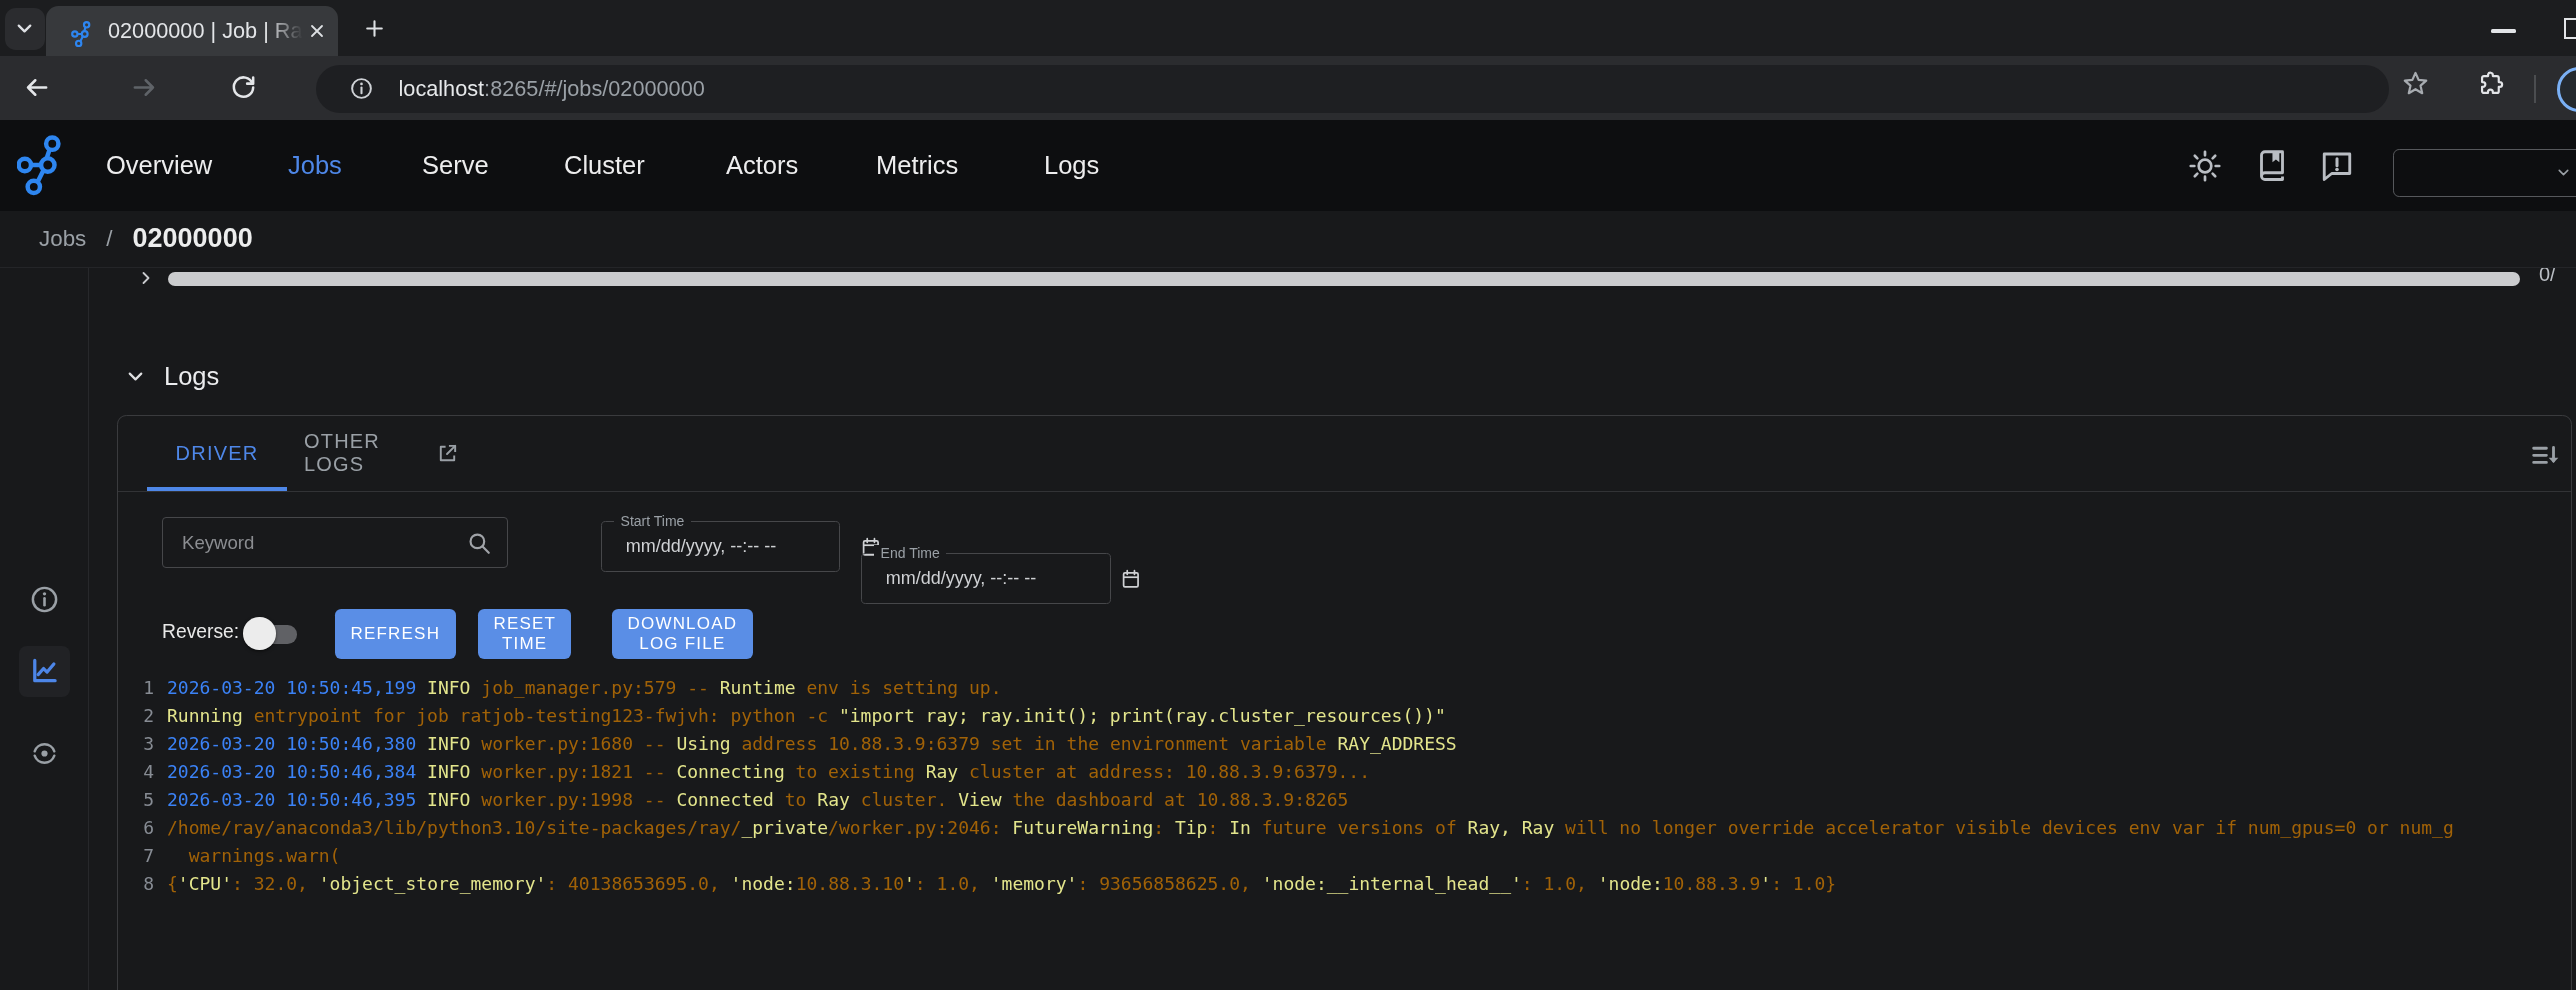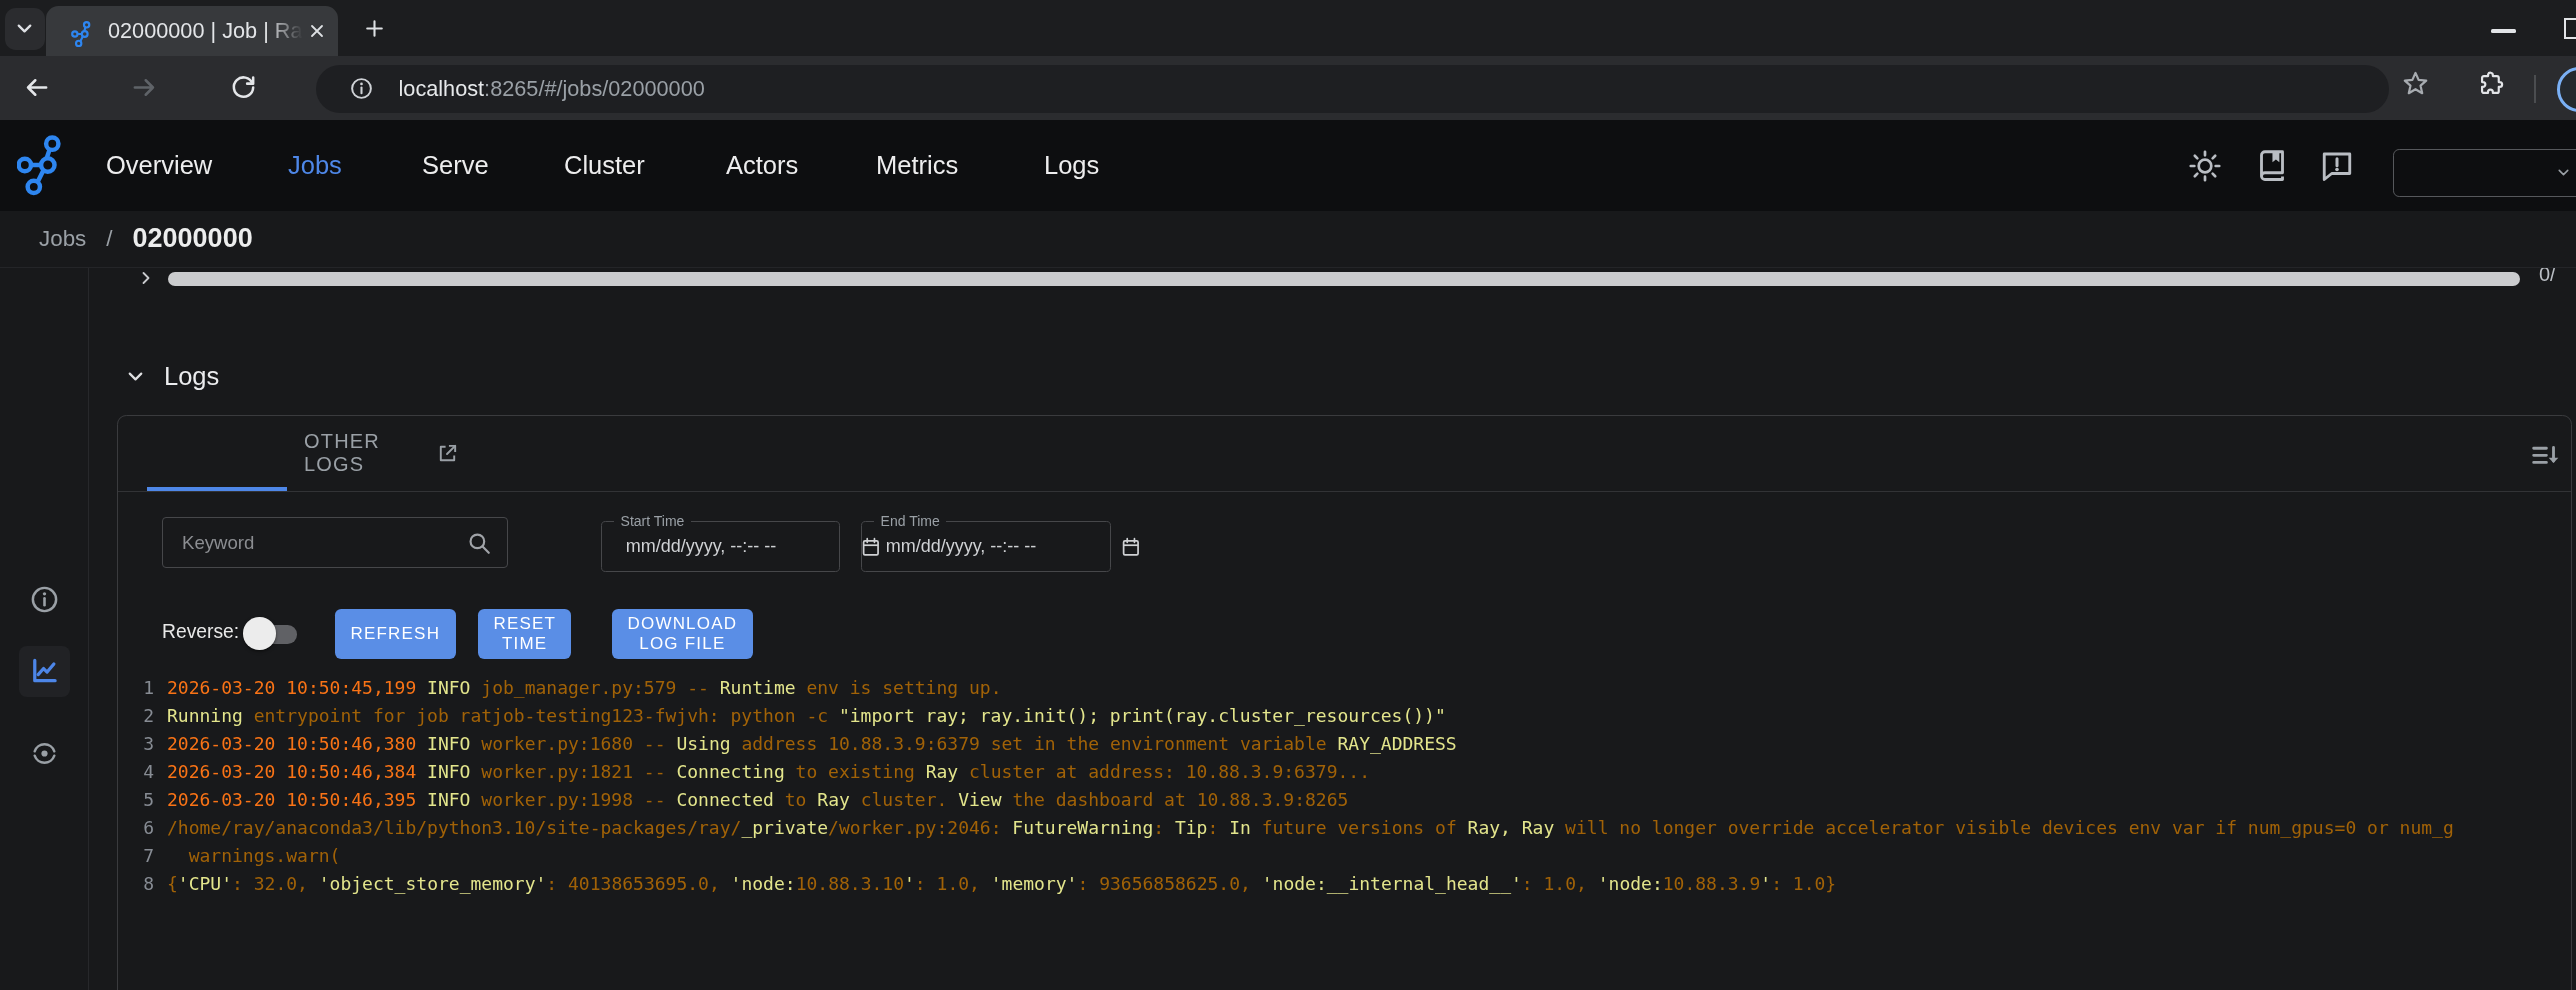--- a/index.html
+++ b/index.html
@@ -79,21 +79,21 @@
   .sort-btn{position:absolute;right:9.3px;top:23px;width:34px;height:34px;color:#9aa0a6;}
   .filter-row{position:absolute;left:0;top:101px;}
   .kw-box{position:absolute;left:44px;top:0;width:344px;height:49px;border:1.5px solid #46474a;border-radius:4px;
     display:flex;align-items:center;}
   .kw-input{flex:1;margin-left:17px;background:transparent;border:none;outline:none;font-size:18.6px;
     color:#d6d8da;font-family:"Liberation Sans",sans-serif;}
   .kw-input::placeholder{color:#8b8d91;opacity:1;}
   .kw-search{width:26px;height:26px;color:#a0a3a8;margin-right:15.5px;}
   .time-box{position:absolute;top:4px;height:49px;border:1.5px solid #46474a;border-radius:4.6px;}
   .time-box.start{left:483px;width:237px;}
-  .time-box.end{left:743px;width:248px;}
+  .time-box.end{left:743px;width:248px;margin-top:32px;}
   .time-label{position:absolute;left:12.4px;top:-9.3px;padding:0 6.2px;background:#18191b;font-size:14px;color:#9aa0a6;}
   .time-inner{display:flex;align-items:center;height:100%;}
   .time-value{flex:1;margin-left:21.7px;background:transparent;border:none;outline:none;font-size:18px;
     color:#cfd1d4;font-family:"Liberation Sans",sans-serif;}
   .time-cal{width:21.7px;height:21.7px;color:#cfd1d4;margin-right:15.5px;}
   .ctrl-row{position:absolute;left:0;top:193px;height:51px;}
   .reverse-label{position:absolute;left:44px;top:12.4px;font-size:19.3px;color:#e8e8e8;}
   .switch{position:absolute;left:125px;top:4.6px;width:59px;height:40px;cursor:pointer;}
   .switch-track{position:absolute;left:9.3px;top:11.6px;width:45px;height:18.6px;border-radius:9.3px;background:#606165;}
   .switch-knob{position:absolute;left:0;top:3.9px;width:32.5px;height:32.5px;border-radius:50%;background:#ececec;
@@ -102,21 +102,21 @@
     font-size:17px;font-weight:500;letter-spacing:1.2px;padding:0 15.5px;
     font-family:"Liberation Sans",sans-serif;cursor:pointer;}
   .btn.refresh{left:217px;}
   .btn.reset{left:360px;}
   .btn.download{left:494px;}
   
   .log-area{position:absolute;left:0;top:258px;width:2444px;overflow:hidden;
     font-family:"DejaVu Sans Mono",monospace;font-size:18px;line-height:28px;white-space:pre;}
   .log-line{height:28px;}
   .ln{display:inline-block;width:36px;text-align:right;margin-right:13px;color:#878c94;}
-  .seg-time{color:#f97316;}
+  .seg-time{color:#3b82f6;}
   .seg-num{color:#a16207;}
   .seg-kw{color:#e3e58c;}
   .seg-plain{color:#a16207;}
 </style>
 </head>
 <body>
 
 <div id="screen">
 
   <div class="tabstrip">
@@ -289,20 +289,21 @@
     <span class="logs-head-chev">
       <svg width="23" height="23" viewBox="0 0 24 24">
           <path d="M6 9l6 6 6-6" fill="none" stroke="currentColor" stroke-width="2.3" stroke-linecap="round" stroke-linejoin="round"></path>
         </svg>
     </span>
     <span class="logs-head-title">Logs</span>
   </div>
 
   <div class="card">
     <div class="tabsrow">
+      <div class="drv-tab">DRIVER</div>
       <div class="oth-tab">
         <span>OTHER LOGS</span>
         <span class="ext">
           <svg width="23" height="23" viewBox="0 0 24 24">
               <path d="M10 5H5v14h14v-5" fill="none" stroke="currentColor" stroke-width="2" stroke-linejoin="round"></path>
               <path d="M13.5 4H20v6.5" fill="none" stroke="currentColor" stroke-width="2" stroke-linejoin="round"></path>
               <path d="M20 4l-8.5 8.5" stroke="currentColor" stroke-width="2" stroke-linecap="round"></path>
             </svg>
         </span>
       </div>

